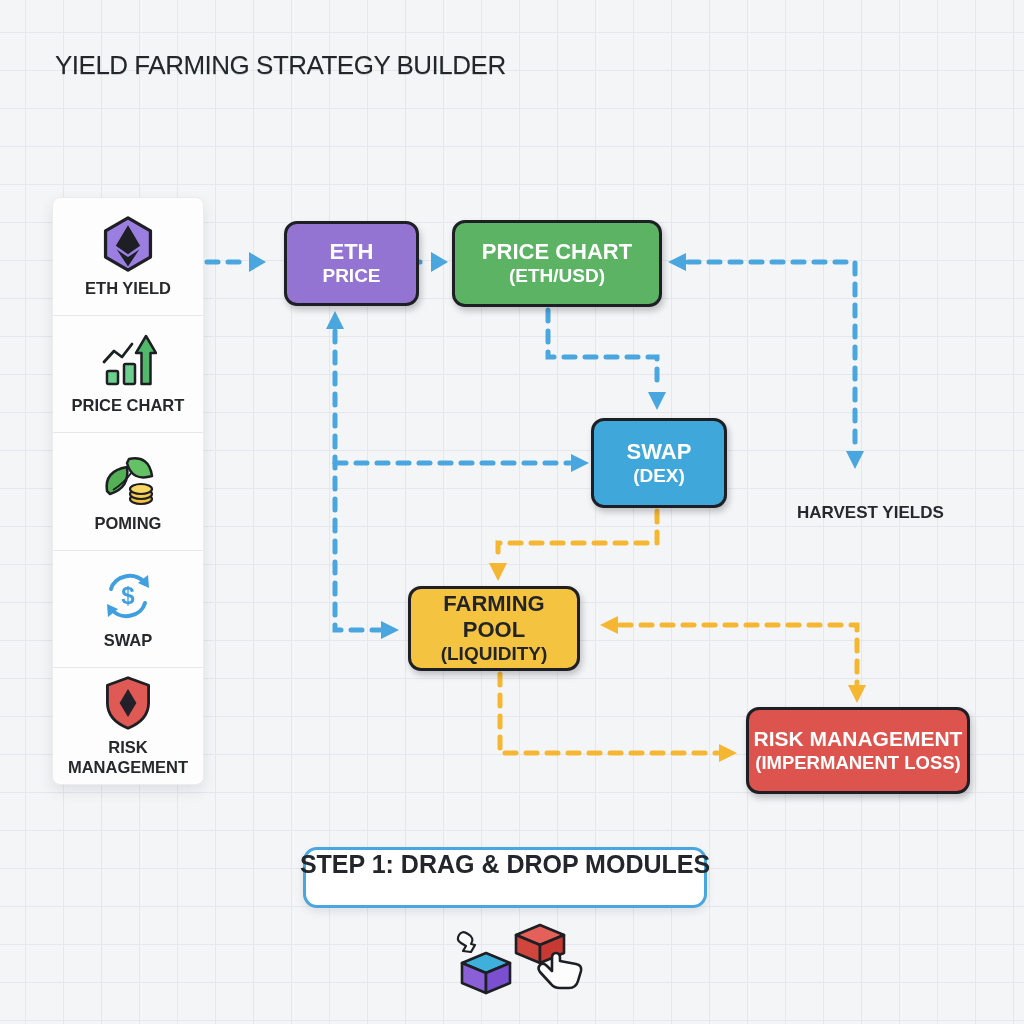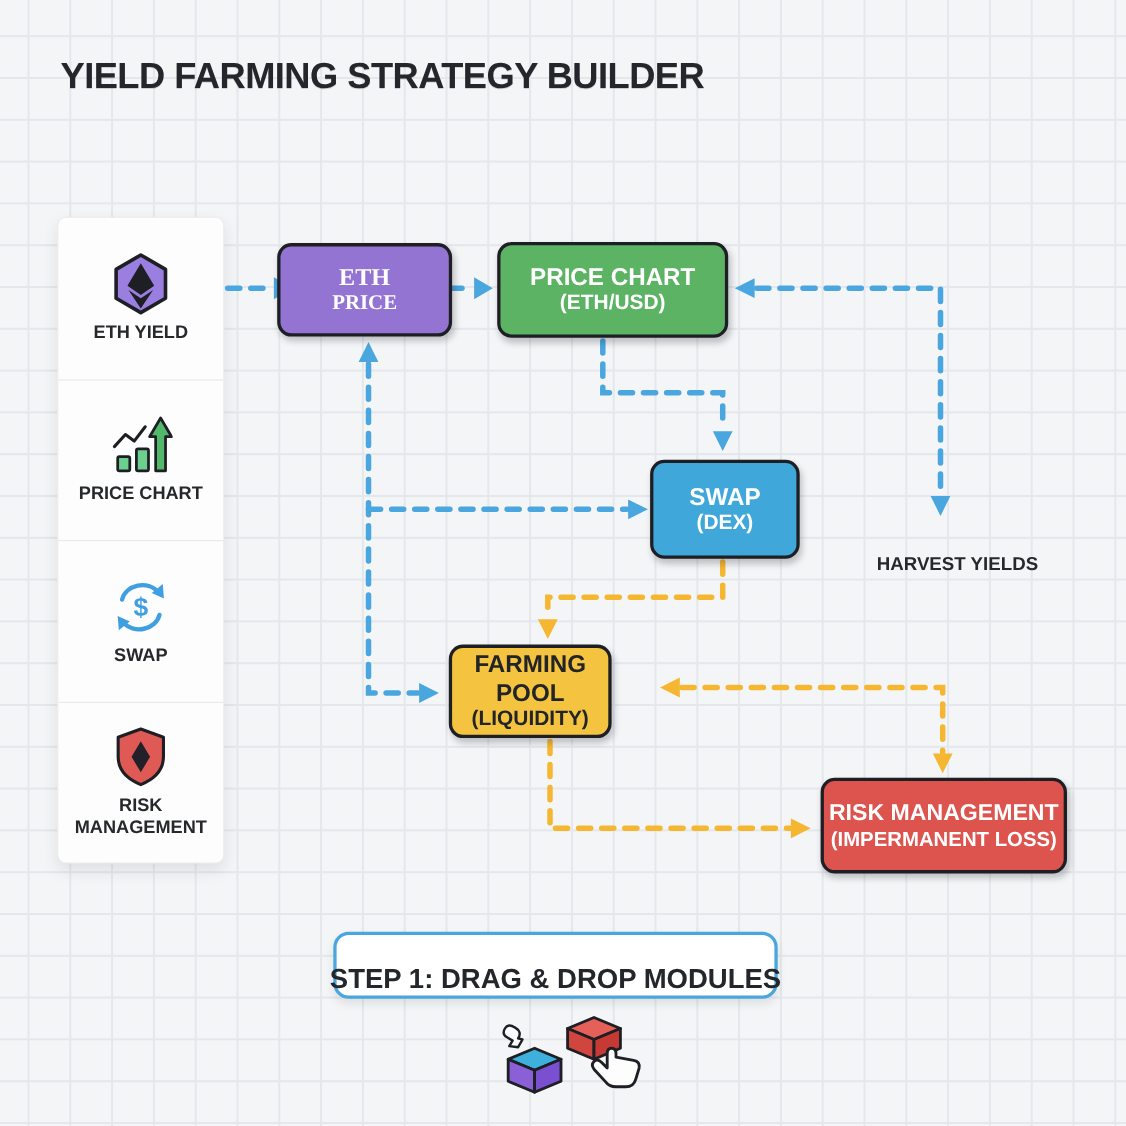--- a/index.html
+++ b/index.html
@@ -24,21 +24,21 @@
     background-image:
       linear-gradient(var(--grid-line) 1.5px, transparent 1.5px),
       linear-gradient(90deg, var(--grid-line) 1.5px, transparent 1.5px);
     background-size:38px 38px;
     background-position:25px 32px;
     position:relative;
     color:var(--text-dark);
   }
   .page-title{
     position:absolute;left:55px;top:50px;
-    font-size:33px;font-weight:700;letter-spacing:-0.5px;
+    font-size:26px;font-weight:400;letter-spacing:-0.5px;
     color:var(--text-dark);
     text-shadow:0 1px 0 rgba(0,0,0,0.15);
     white-space:nowrap;
   }
   
   .palette{
     position:absolute;left:52px;top:197px;width:152px;height:588px;
     background:var(--panel-bg);
     border:1px solid #ececef;
     border-radius:8px;
@@ -63,24 +63,24 @@
     border:3px solid var(--border-dark);
     border-radius:13px;
     display:flex;flex-direction:column;align-items:center;justify-content:center;
     line-height:1.18;
     box-shadow:2px 4px 6px rgba(30,30,40,0.25);
     cursor:grab;
     text-align:center;
   }
   .node .l1{font-size:22px;font-weight:800;color:#fff;}
   .node .l2{font-size:19px;font-weight:700;color:#fff;}
-  .node-eth{left:252px;top:221px;width:159px;height:85px;background:var(--node-purple);font-family:Liberation Serif, serif;}
+  .node-eth{left:284px;top:221px;width:135px;height:85px;background:var(--node-purple);}
   .node-price{left:452px;top:220px;width:210px;height:87px;background:var(--node-green);}
   .node-swap{left:591px;top:418px;width:136px;height:90px;background:var(--node-blue);}
-  .node-farm{left:408px;top:586px;width:148px;height:85px;background:var(--node-yellow);}
+  .node-farm{left:408px;top:586px;width:172px;height:85px;background:var(--node-yellow);}
   .node-farm .l1,.node-farm .l2{color:#222428;}
   .node-risk{left:746px;top:707px;width:224px;height:87px;background:var(--node-red);}
   .node-risk .l1{font-size:21px;}
   .node-risk .l2{font-size:18.5px;}
   
   .harvest{
     position:absolute;left:793px;top:478px;width:134px;
     display:flex;align-items:center;gap:4px;
   }
   .harvest-label{font-size:17px;font-weight:700;color:#26282c;white-space:nowrap;}
@@ -89,21 +89,21 @@
   .arrow-blue{stroke:var(--accent-blue);stroke-width:5;fill:none;stroke-dasharray:11 10;stroke-linecap:round;}
   .arrow-yellow{stroke:var(--accent-yellow);stroke-width:5;fill:none;stroke-dasharray:11 10;stroke-linecap:round;}
   .head-blue{fill:var(--accent-blue);}
   .head-yellow{fill:var(--accent-yellow);}
   
   .step-banner{
     position:absolute;left:303px;top:847px;width:404px;height:61px;
     background:#fff;
     border:3px solid var(--accent-blue);
     border-radius:14px;
-    display:flex;align-items:flex-end;justify-content:center;
+    display:flex;align-items:flex-start;justify-content:center;
     box-shadow:0 4px 8px rgba(40,45,60,0.10);
   }
   .step-banner span{font-size:25px;font-weight:800;color:#23262a;white-space:nowrap;}
   
   .drag-illustration{position:absolute;left:446px;top:920px;width:150px;height:90px;}
 </style>
 </head>
 <body>
 
 <h1 class="page-title">YIELD FARMING STRATEGY BUILDER</h1>
@@ -122,20 +122,31 @@
   <div class="palette-item">
     <svg class="palette-icon" viewBox="0 0 58 58">
       <rect x="8" y="39" width="11" height="13" rx="1.5" fill="#6ccf8e" stroke="#1d1f24" stroke-width="2.5"></rect>
       <rect x="25" y="32" width="11" height="20" rx="1.5" fill="#6ccf8e" stroke="#1d1f24" stroke-width="2.5"></rect>
       <polygon points="47,4 57,21 51.5,21 51.5,52 42.5,52 42.5,21 37,21" fill="#52b96a" stroke="#1d1f24" stroke-width="2.5" stroke-linejoin="round"></polygon>
       <polyline points="5,30 15,19 23,25 33,12" fill="none" stroke="#1d1f24" stroke-width="2.8" stroke-linecap="round" stroke-linejoin="round"></polyline>
     </svg>
     <span class="palette-label">PRICE CHART</span>
   </div>
 
+  <div class="palette-item">
+    <svg class="palette-icon" viewBox="0 0 58 58">
+      <path d="M8,41 Q5,21 28,17 Q31,38 11,44 Z" fill="#54b054" stroke="#1d1f24" stroke-width="2.5" stroke-linejoin="round"></path>
+      <path d="M30,9 Q50,5 53,26 Q33,32 28,13 Z" fill="#64c164" stroke="#1d1f24" stroke-width="2.5" stroke-linejoin="round"></path>
+      <path d="M14,40 Q24,34 33,22" fill="none" stroke="#1d1f24" stroke-width="2"></path>
+      <ellipse cx="42" cy="49" rx="11" ry="5" fill="#f3c13e" stroke="#1d1f24" stroke-width="2.2"></ellipse>
+      <ellipse cx="42" cy="44" rx="11" ry="5" fill="#f6cc52" stroke="#1d1f24" stroke-width="2.2"></ellipse>
+      <ellipse cx="42" cy="39" rx="11" ry="5" fill="#f9d763" stroke="#1d1f24" stroke-width="2.2"></ellipse>
+    </svg>
+    <span class="palette-label">POMING</span>
+  </div>
 
   <div class="palette-item">
     <svg class="palette-icon" viewBox="0 0 58 58">
       <path d="M12,22 A19,17 0 0 1 45,15" fill="none" stroke="#3f9fe0" stroke-width="4" stroke-linecap="round"></path>
       <polygon points="49,8 50,21 39,16" fill="#3f9fe0"></polygon>
       <path d="M46,36 A19,17 0 0 1 13,43" fill="none" stroke="#3f9fe0" stroke-width="4" stroke-linecap="round"></path>
       <polygon points="9,50 8,37 19,42" fill="#3f9fe0"></polygon>
       <text x="29" y="37" text-anchor="middle" font-family="Liberation Sans, sans-serif" font-size="24" font-weight="bold" fill="#3f9fe0">$</text>
     </svg>
     <span class="palette-label">SWAP</span>

